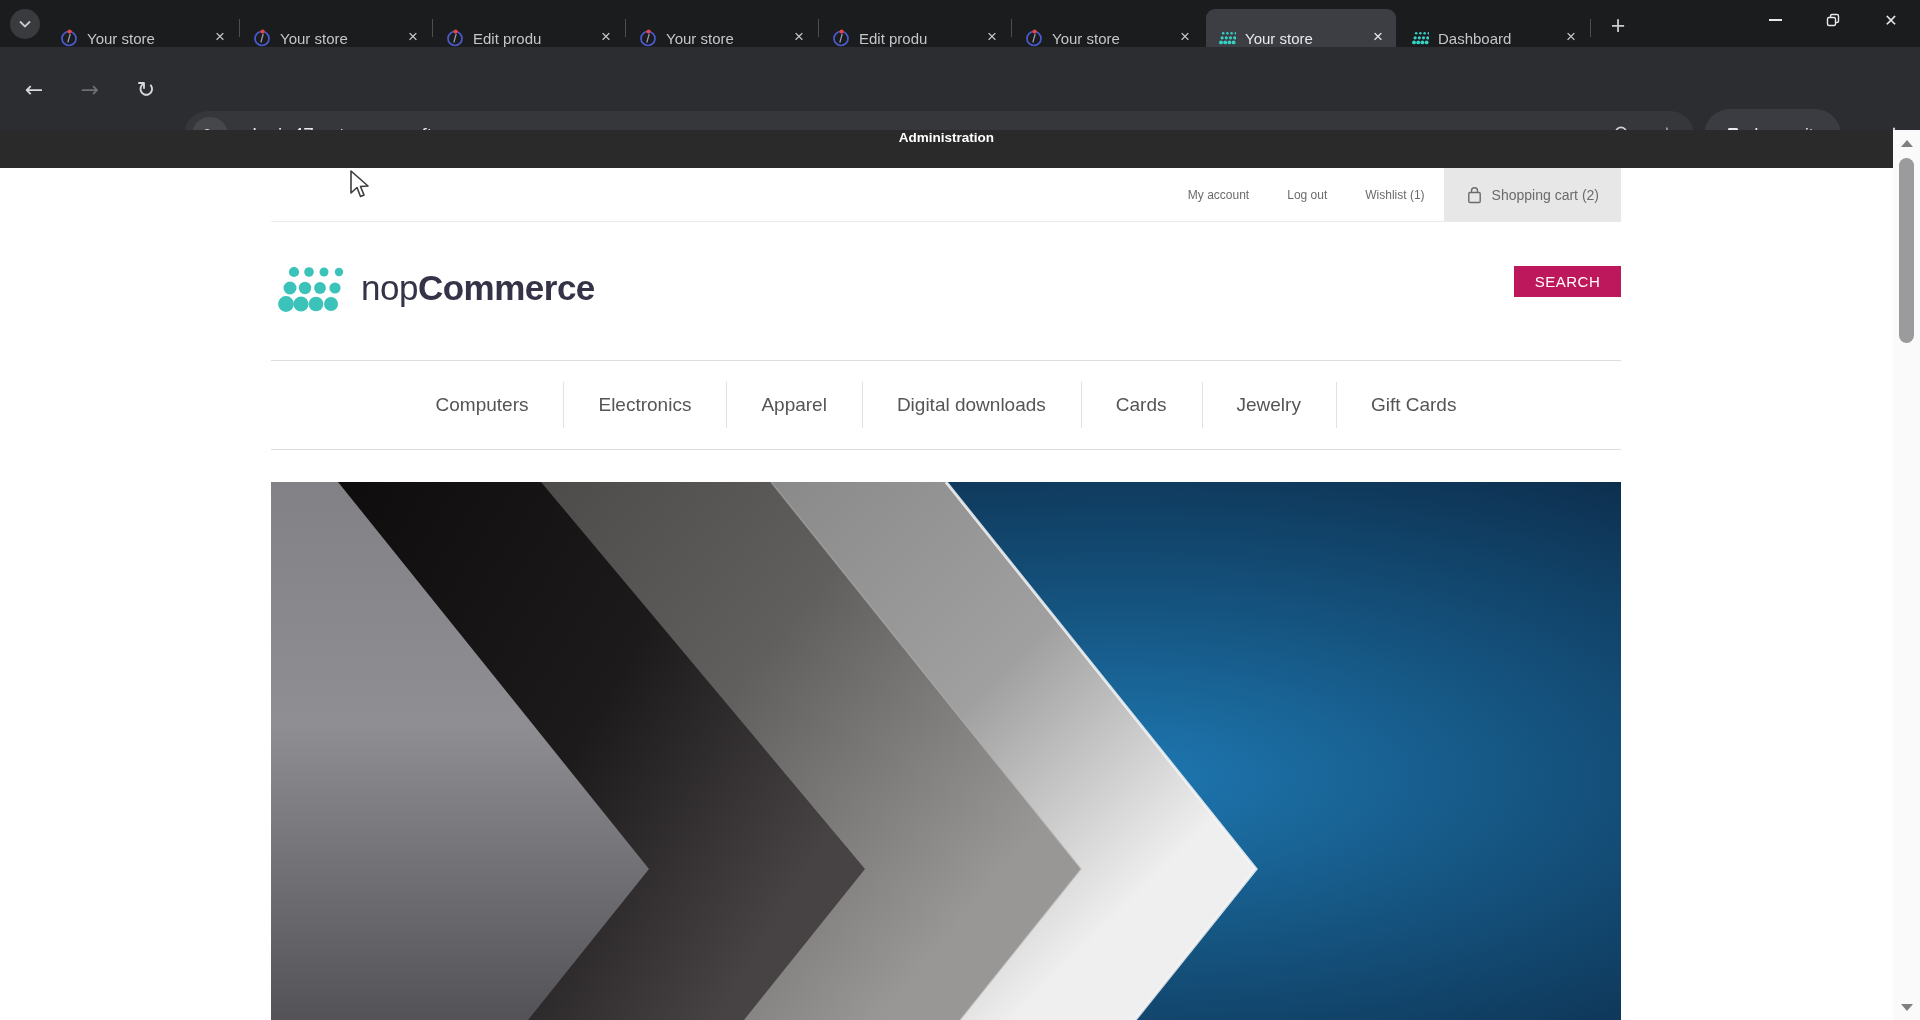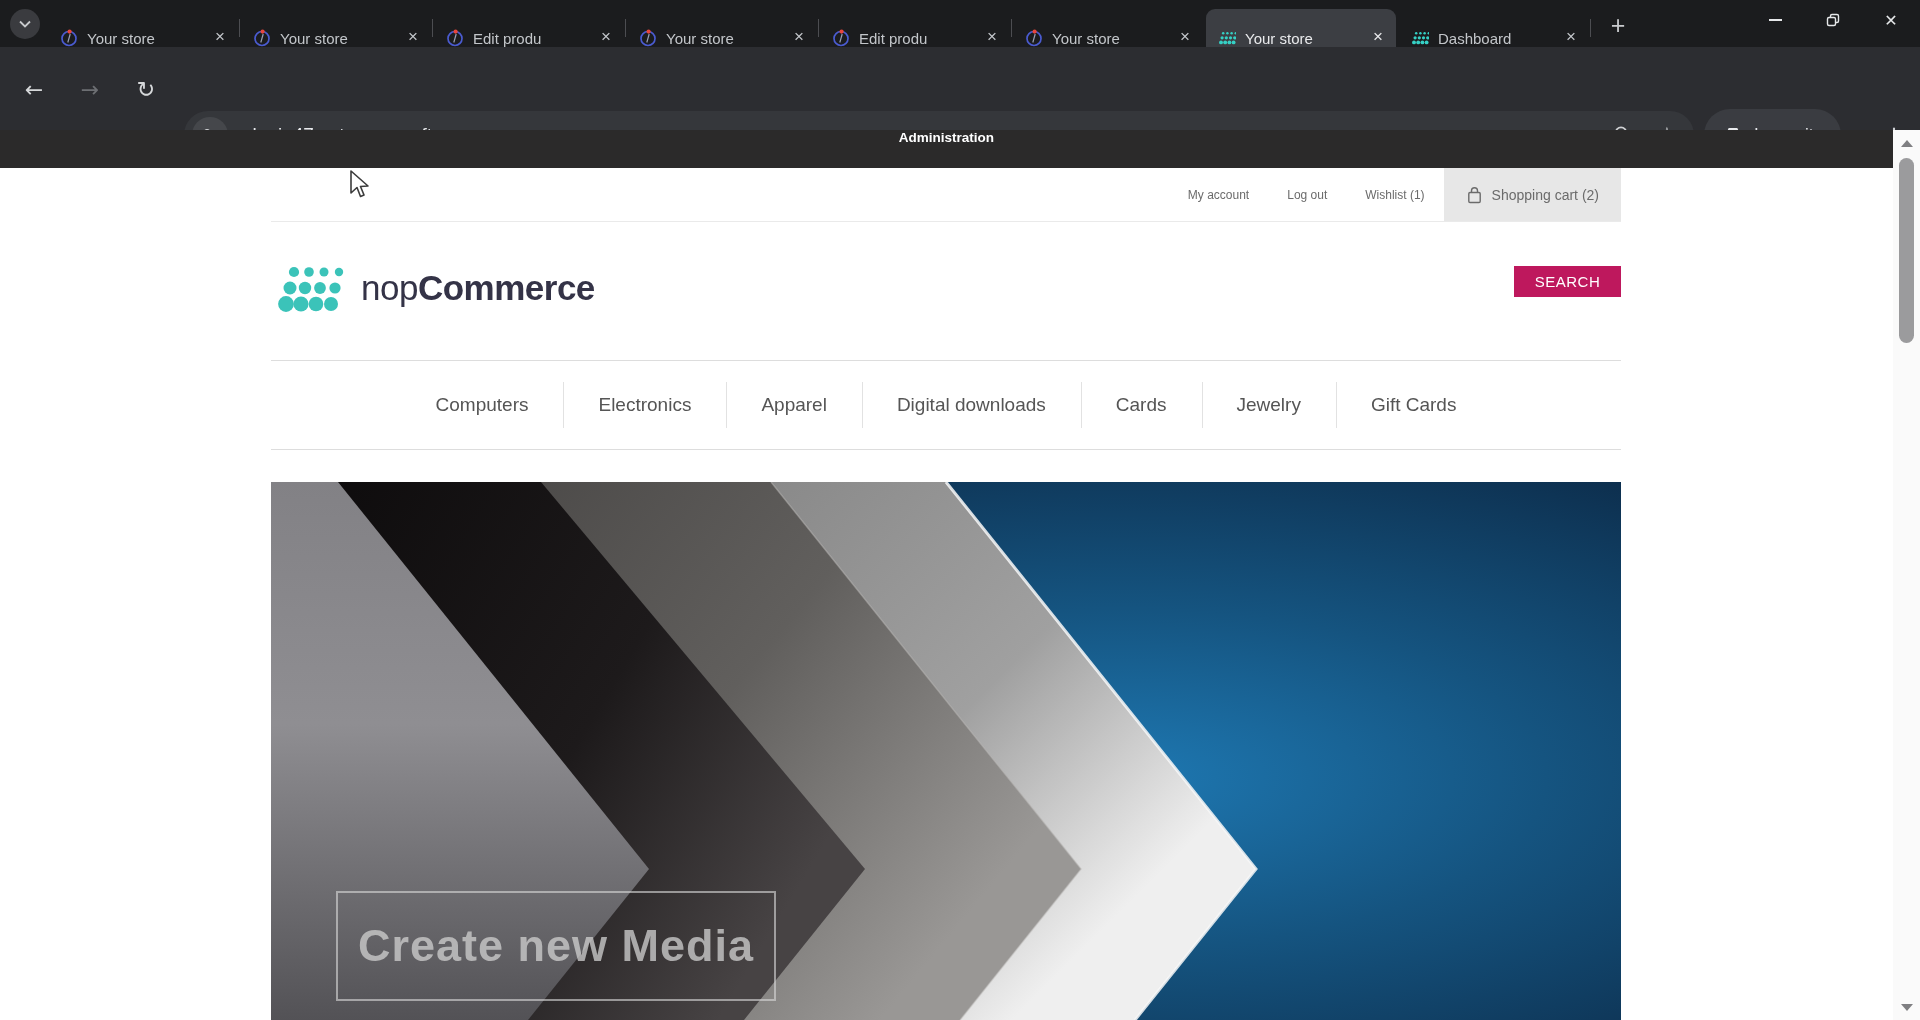--- a/index.html
+++ b/index.html
@@ -343,23 +343,20 @@
             </linearGradient>
           </defs>
           <rect x="0" y="0" width="1350" height="538" fill="url(#gBlue)"></rect>
           <polygon points="0,0 675,0 985,387 864,538 0,538" fill="url(#gLight)"></polygon>
           <polyline points="675,0 985,387 864,538" fill="none" stroke="#f7f7f7" stroke-width="3" opacity="0.85"></polyline>
           <polygon points="0,0 500,0 810,387 689,538 0,538" fill="url(#gMid)"></polygon>
           <polyline points="500,0 810,387 689,538" fill="none" stroke="#b9b7b5" stroke-width="1.5" opacity="0.5"></polyline>
           <polygon points="0,0 270,0 594,387 473,538 0,538" fill="url(#gDark)"></polygon>
           <polygon points="0,0 67,0 378,387 257,538 0,538" fill="url(#gLeft)"></polygon>
         </svg>
-        <div class="hero-cta">
-          <span>Create new Media</span>
-        </div>
       </div>
 
     </div>
   </div>
 
   <div class="scrollbar">
     <div class="sb-arrow up">
         <div class="sb-tri up"></div>
       </div>
     <div class="sb-thumb"></div>

